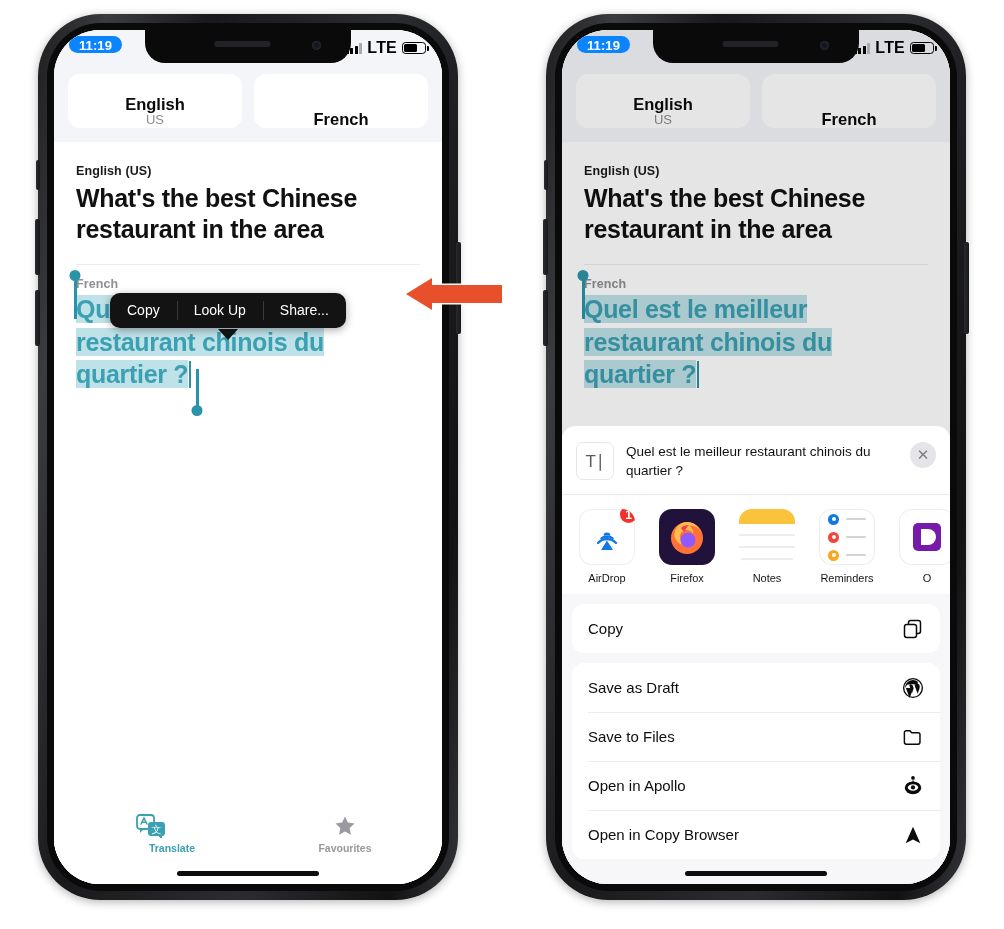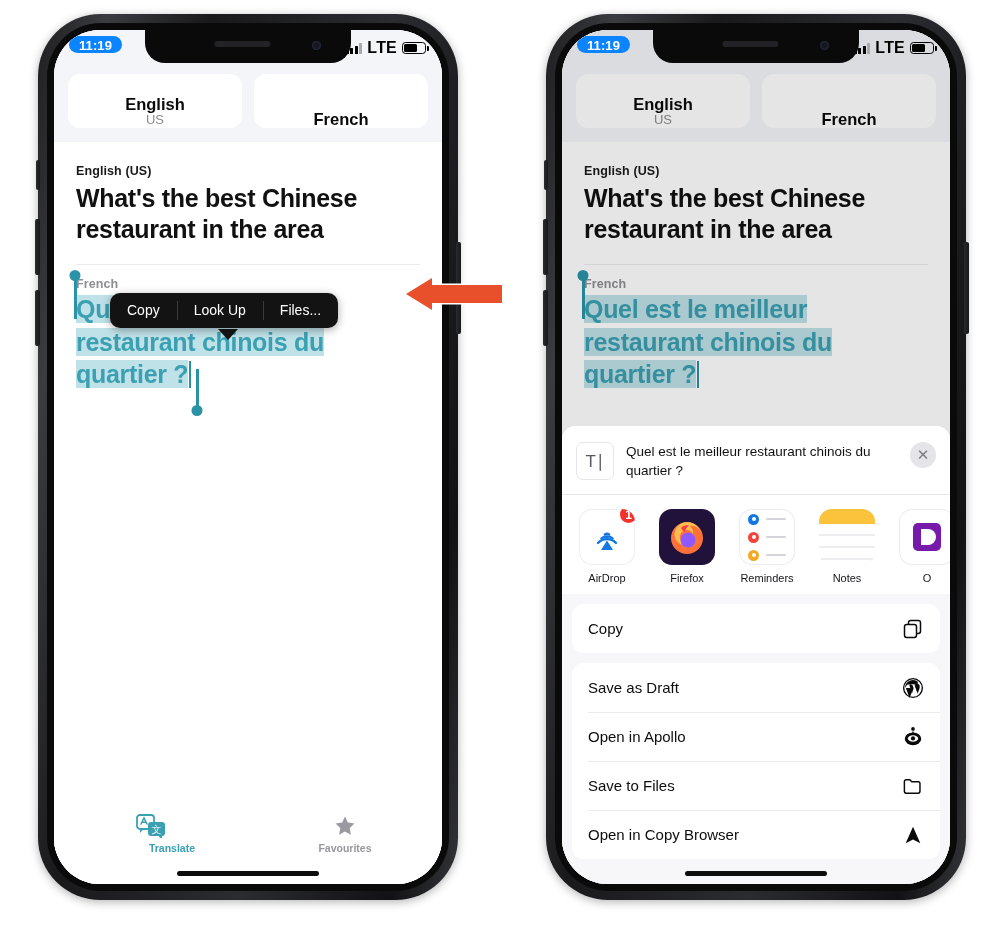--- a/index.html
+++ b/index.html
@@ -247,21 +247,21 @@
             </svg>
             <span class="tab-label">Favourites</span>
           </div>
           <div class="home-ind"></div>
         </div>
       </div>
 
       <div class="ctx-menu">
         <div class="ctx-item">Copy</div>
         <div class="ctx-item">Look Up</div>
-        <div class="ctx-item">Files...</div>
+        <div class="ctx-item">Share...</div>
         <div class="ctx-arrow"></div>
       </div>
 
       <div class="statusbar">
         <div class="clock-pill">11:19</div>
         <div class="status-right">
           <div class="bars">
               <i></i>
               <i></i>
               <i></i>
@@ -348,20 +348,33 @@
           <div class="app-item">
             <div class="app-ico ico-firefox">
               <svg width="46" height="46" viewBox="0 0 46 46">
                 <circle cx="23" cy="24" r="16" fill="#ff7139"></circle>
                 <path d="M23 8c7 0 13 5 14.5 12-2-6-7-9-12-8 3 2 4 5 3.5 8-1.5-3-4-4.5-7-4-4 .7-6.5 4-6 8 .4 3.3 3 6 6.5 6.3-5 1.5-10-1.5-11.5-6.5C8.6 17 14.6 8 23 8z" fill="#ffbd4f"></path>
                 <circle cx="24" cy="26" r="7.5" fill="#9059ff"></circle>
                 <path d="M17 14c2-2 5-3 8-2.5-2.5 1.5-4 4-4 6.5-2-1.5-3.5-2.5-4-4z" fill="#ff3647"></path>
               </svg>
             </div>
             <span class="app-name">Firefox</span>
+          </div>
+
+          <div class="app-item">
+            <div class="app-ico ico-notes">
+              <svg width="56" height="56" viewBox="0 0 56 56">
+                <rect x="0" y="0" width="56" height="15" fill="#fbc23b"></rect>
+                <rect x="0" y="15" width="56" height="41" fill="#fff"></rect>
+                <line x1="0" y1="26" x2="56" y2="26" stroke="#e7e7ea" stroke-width="1.6"></line>
+                <line x1="0" y1="38" x2="56" y2="38" stroke="#e7e7ea" stroke-width="1.6"></line>
+                <line x1="0" y1="50" x2="56" y2="50" stroke="#e7e7ea" stroke-width="1.6"></line>
+              </svg>
+            </div>
+            <span class="app-name">Notes</span>
           </div>
 
           <div class="app-item">
             <div class="app-ico ico-reminders">
               <div class="rem-line">
                   <span class="rem-dot" style="background:#1277e0">
                     <i></i>
                   </span>
                   <span class="rem-bar"></span>
                 </div>
@@ -375,33 +388,20 @@
                   <span class="rem-dot" style="background:#f6a821">
                     <i></i>
                   </span>
                   <span class="rem-bar"></span>
                 </div>
             </div>
             <span class="app-name">Reminders</span>
           </div>
 
           <div class="app-item">
-            <div class="app-ico ico-notes">
-              <svg width="56" height="56" viewBox="0 0 56 56">
-                <rect x="0" y="0" width="56" height="15" fill="#fbc23b"></rect>
-                <rect x="0" y="15" width="56" height="41" fill="#fff"></rect>
-                <line x1="0" y1="26" x2="56" y2="26" stroke="#e7e7ea" stroke-width="1.6"></line>
-                <line x1="0" y1="38" x2="56" y2="38" stroke="#e7e7ea" stroke-width="1.6"></line>
-                <line x1="0" y1="50" x2="56" y2="50" stroke="#e7e7ea" stroke-width="1.6"></line>
-              </svg>
-            </div>
-            <span class="app-name">Notes</span>
-          </div>
-
-          <div class="app-item">
             <div class="app-ico ico-onedrive">
               <svg width="40" height="40" viewBox="0 0 40 40">
                 <rect x="6" y="6" width="28" height="28" rx="5" fill="#7719aa"></rect>
                 <path d="M14 12h7a8 8 0 0 1 0 16h-7z" fill="#fff"></path>
               </svg>
             </div>
             <span class="app-name">O</span>
           </div>
         </div>
 
@@ -419,44 +419,44 @@
           </div>
 
           <div class="action-group">
             <div class="action-item">
               <span class="action-label">Save as Draft</span>
               <span class="action-icon">
                 <svg width="22" height="22" viewBox="0 0 24 24">
                   <circle cx="12" cy="12" r="10.2" fill="none" stroke="#0a0a0a" stroke-width="1.5"></circle>
                   <path d="M4.2 12l4.1 11 2.6-7-1.6-4zM13.5 8l3.6 10.4 1.9-5.6c.7-2 .3-3.4-.4-4.8z" fill="#0a0a0a"></path>
                   <path d="M3.3 12a8.7 8.7 0 0 1 14.4-6.6c-.3 0-.7.2-.7.8 0 .5.3.9.7 1.5.3.5.5 1 .5 1.9l-2 5.6-2.2-6.5c.5 0 1-.1 1-.1.4 0 .4-.7 0-.7 0 0-1.4.1-2.3.1-.8 0-2.2-.1-2.2-.1-.5 0-.5.7 0 .7 0 0 .4.1.9.1l1.3 3.5-1.8 5.4-3-8.9c.5 0 .9.1.9.1.5 0 .4-.7 0-.7 0 0-1.2.1-2 .1h-.6A8.6 8.6 0 0 0 3.3 12z" fill="#0a0a0a"></path>
+                </svg>
+              </span>
+            </div>
+            <div class="action-item">
+              <span class="action-label">Save to Files</span>
+              <span class="action-icon">
+                <svg width="22" height="22" viewBox="0 0 24 24" fill="none" stroke="#0a0a0a" stroke-width="1.6">
+                  <path d="M2.6 7.2a2 2 0 0 1 2-2h4l2 2.2h7a2 2 0 0 1 2 2v8.4a2 2 0 0 1-2 2h-13a2 2 0 0 1-2-2z"></path>
                 </svg>
               </span>
             </div>
             <div class="action-item">
               <span class="action-label">Open in Apollo</span>
               <span class="action-icon">
                 <svg width="22" height="22" viewBox="0 0 24 24">
                   <circle cx="12" cy="3.2" r="2" fill="#0a0a0a"></circle>
                   <ellipse cx="12" cy="14" rx="9" ry="7" fill="#0a0a0a"></ellipse>
                   <ellipse cx="12" cy="13.6" rx="5.6" ry="3.6" fill="#fff"></ellipse>
                   <circle cx="12" cy="13.6" r="2.3" fill="#0a0a0a"></circle>
                   <rect x="11.3" y="6" width="1.4" height="3.2" fill="#0a0a0a"></rect>
                 </svg>
               </span>
             </div>
             <div class="action-item">
-              <span class="action-label">Save to Files</span>
-              <span class="action-icon">
-                <svg width="22" height="22" viewBox="0 0 24 24" fill="none" stroke="#0a0a0a" stroke-width="1.6">
-                  <path d="M2.6 7.2a2 2 0 0 1 2-2h4l2 2.2h7a2 2 0 0 1 2 2v8.4a2 2 0 0 1-2 2h-13a2 2 0 0 1-2-2z"></path>
-                </svg>
-              </span>
-            </div>
-            <div class="action-item">
               <span class="action-label">Open in Copy Browser</span>
               <span class="action-icon">
                 <svg width="22" height="22" viewBox="0 0 24 24">
                   <path d="M12 3 L20 21 L12 17 L4 21 Z" fill="#0a0a0a"></path>
                 </svg>
               </span>
             </div>
           </div>
         </div>
         <div class="home-ind" style="z-index:3"></div>

